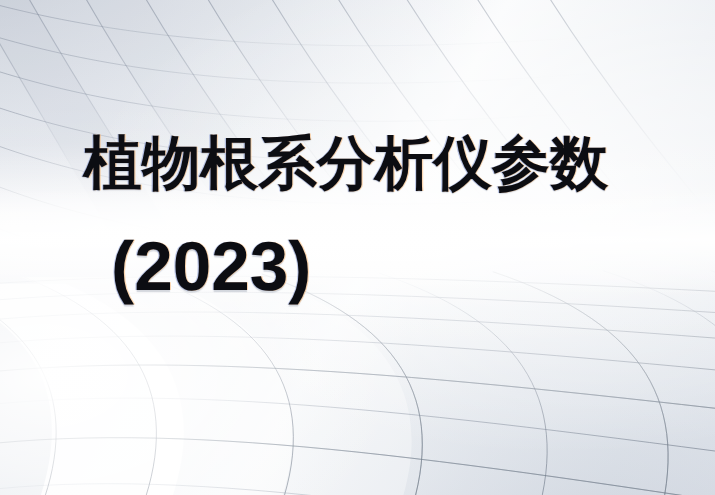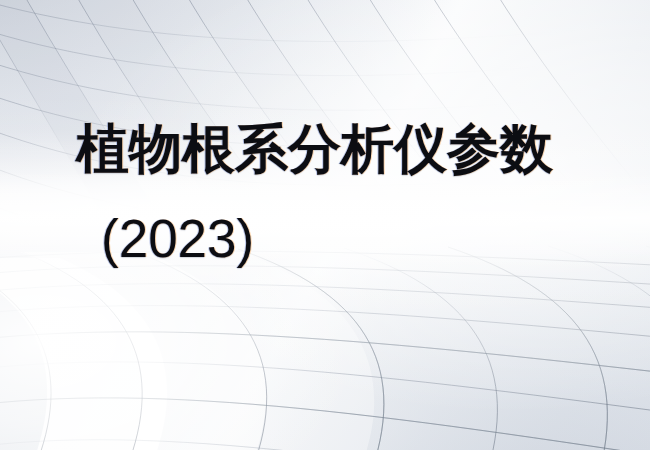--- a/index.html
+++ b/index.html
@@ -122,22 +122,22 @@
     white-space: nowrap;
     text-shadow:
       1px 0 0 rgba(255,170,80,0.42),
       -1px 0 0 rgba(60,90,190,0.30),
       0 1px 1px rgba(120,130,150,0.30);
   }
   .slide-subtitle {
     position: absolute;
     left: 101px;
     top: 212px;
-    font-size: 53px;
-    font-weight: normal;
+    font-size: 63px;
+    font-weight: bold;
     line-height: 1;
     color: #0c0d12;
     white-space: nowrap;
     text-shadow:
       1px 0 0 rgba(255,170,80,0.42),
       -1px 0 0 rgba(60,90,190,0.30),
       0 1px 1px rgba(120,130,150,0.30);
   }
 </style>
 </head>

